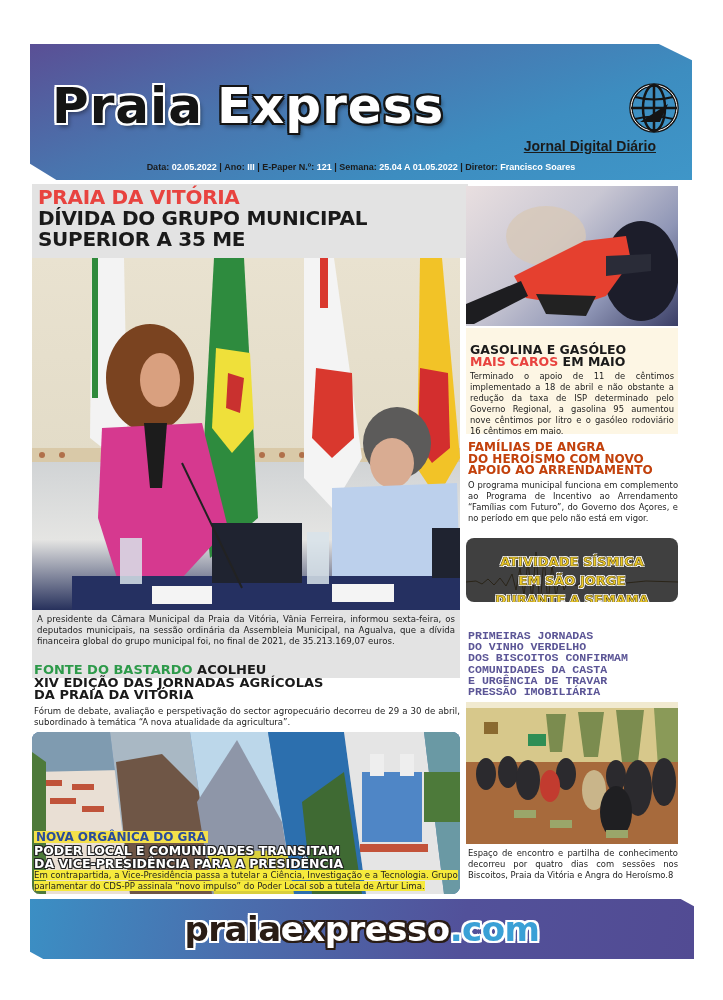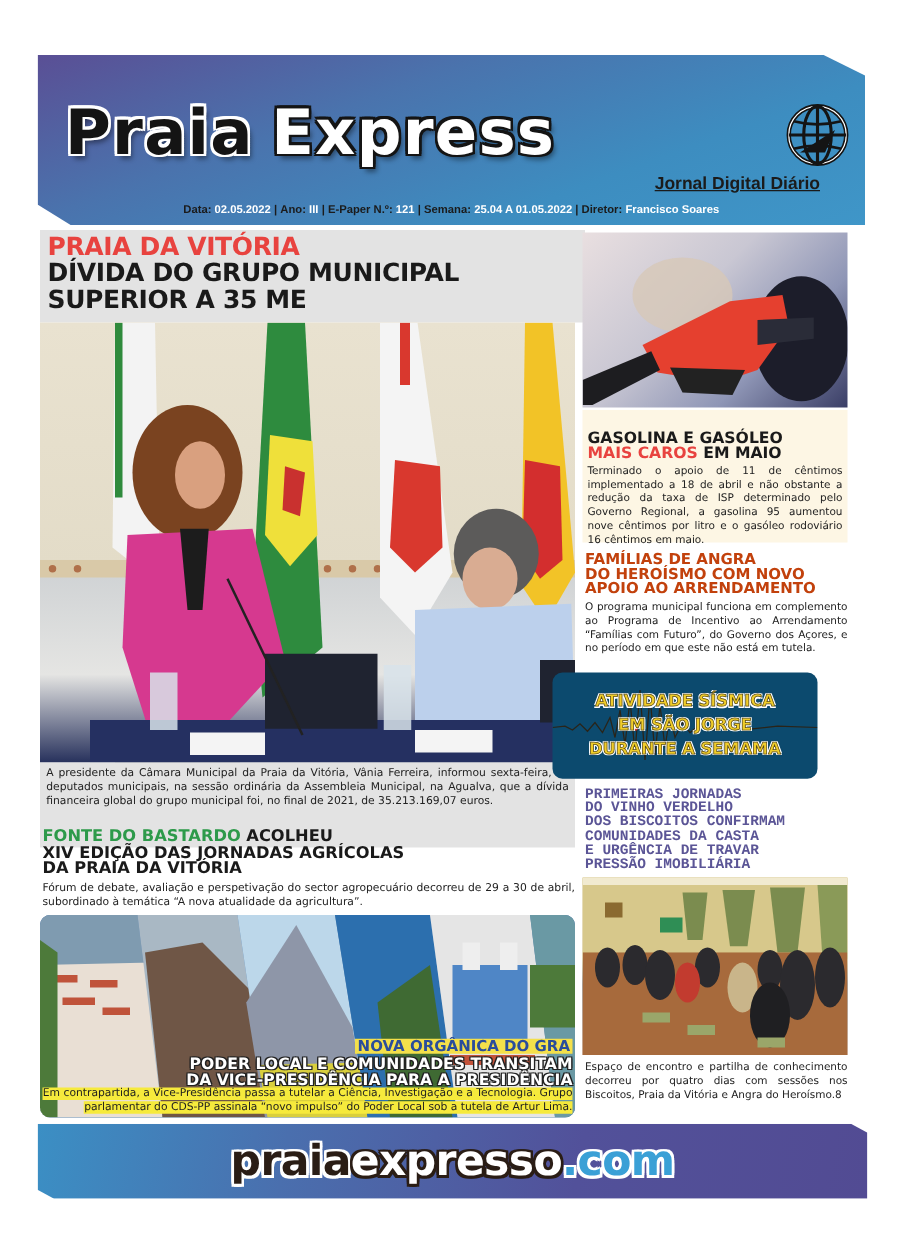--- a/index.html
+++ b/index.html
@@ -67,21 +67,21 @@
   .story2 .t1 { font-family: "DejaVu Sans", sans-serif; font-weight: bold; font-size: 13px; line-height: 12.5px; color: #1a1a1a; }
   .story2 .t1 .green { color: #2d9a4a; }
   .story2 .body { margin-top: 4px; font-size: 8.6px; line-height: 11px; color: #222; text-align: justify; }
 
   
   .gra {
     position: absolute; left: 32px; top: 732px; width: 428px; height: 162px;
     border-radius: 8px; overflow: hidden; background: #6d8fb0;
   }
   .gra-strip { position: absolute; top: 0; height: 100%; }
-  .gra-text { position: absolute; left: 2px; top: 94px; width: 424px; text-align: right; }
+  .gra-text { position: absolute; left: 2px; top: 94px; width: 424px; }
   .gra .k1 {
     display: inline-block; background: #f4e04a; color: #2a4d9b;
     font-family: "DejaVu Sans", sans-serif; font-weight: bold; font-size: 12px; line-height: 12px; padding: 0 2px;
   }
   .gra .t2 {
     font-family: "DejaVu Sans", sans-serif; font-weight: bold; font-size: 12.5px; line-height: 12.5px; color: #ffffff;
     text-shadow: -1px -1px 0 #222, 1px -1px 0 #222, -1px 1px 0 #222, 1px 1px 0 #222;
   }
   .gra .body {
     font-family: "DejaVu Sans", sans-serif; font-size: 8.6px; line-height: 11px; color: #1e1e1e;
@@ -99,22 +99,22 @@
   }
   .fuel-box .t { font-family: "DejaVu Sans", sans-serif; font-weight: bold; font-size: 12.5px; line-height: 12px; color: #1a1a1a; }
   .fuel-box .t .red { color: #e8433f; }
   .fuel-box .body { margin-top: 3px; font-size: 8.4px; line-height: 11px; color: #222; text-align: justify; }
 
   .fam { position: absolute; left: 468px; top: 442px; width: 210px; }
   .fam .t { font-family: "DejaVu Sans", sans-serif; font-weight: bold; font-size: 12px; line-height: 11.5px; color: #c2410c; }
   .fam .body { margin-top: 3px; font-size: 8.4px; line-height: 11px; color: #222; text-align: justify; }
 
   .seismic {
-    position: absolute; left: 442px; top: 538px; width: 212px; height: 85px;
-    background: #0c4a6e; border-radius: 8px; overflow: hidden; text-align: center;
+    position: absolute; left: 466px; top: 538px; width: 212px; height: 64px;
+    background: #404040; border-radius: 8px; overflow: hidden; text-align: center;
   }
   .seismic svg { position: absolute; left: 0; top: 0; }
   .seismic .lines { position: absolute; left: 0; right: 0; top: 14px; }
   .seismic .line {
     display: block; font-family: "DejaVu Sans", sans-serif; font-weight: bold; font-size: 13px; line-height: 19px;
     color: #f0cd2a;
     text-shadow: -1px -1px 0 #fff, 1px -1px 0 #fff, -1px 1px 0 #fff, 1px 1px 0 #fff, 0 0 2px #555;
     -webkit-text-stroke: 0.6px #5a4a10;
   }
 
@@ -306,21 +306,21 @@
   </div>
   <div class="body">Terminado o apoio de 11 de cêntimos implementado a 18 de abril e não obstante a redução da taxa de ISP determinado pelo Governo Regional, a gasolina 95 aumentou nove cêntimos por litro e o gasóleo rodoviário 16 cêntimos em maio.</div>
 </section>
 
 <section class="fam">
   <div class="t">
     <span>FAMÍLIAS DE ANGRA</span><br>
     <span>DO HEROÍSMO COM NOVO</span><br>
     <span>APOIO AO ARRENDAMENTO</span>
   </div>
-  <div class="body">O programa municipal funciona em complemento ao Programa de Incentivo ao Arrendamento “Famílias com Futuro”, do Governo dos Açores, e no período em que este não está em tutela.</div>
+  <div class="body">O programa municipal funciona em complemento ao Programa de Incentivo ao Arrendamento “Famílias com Futuro”, do Governo dos Açores, e no período em que pelo não está em vigor.</div>
 </section>
 
 <section class="seismic">
   <svg width="212" height="86" viewBox="0 0 212 86">
     <polyline fill="none" stroke="#2a2418" stroke-width="1" points="0,44 10,43 16,46 22,41 28,47 34,40 40,48 46,36 50,52 54,30 58,58 62,22 66,64 70,14 74,70 78,18 82,66 86,26 90,60 94,34 98,52 104,40 110,48 118,42 128,46 140,43 160,45 180,43 212,44"></polyline>
     <circle cx="66" cy="44" r="2.5" fill="#d9382e"></circle>
   </svg>
   <div class="lines">
     <span class="line">ATIVIDADE SÍSMICA</span>
     <span class="line">EM SÃO JORGE</span>

